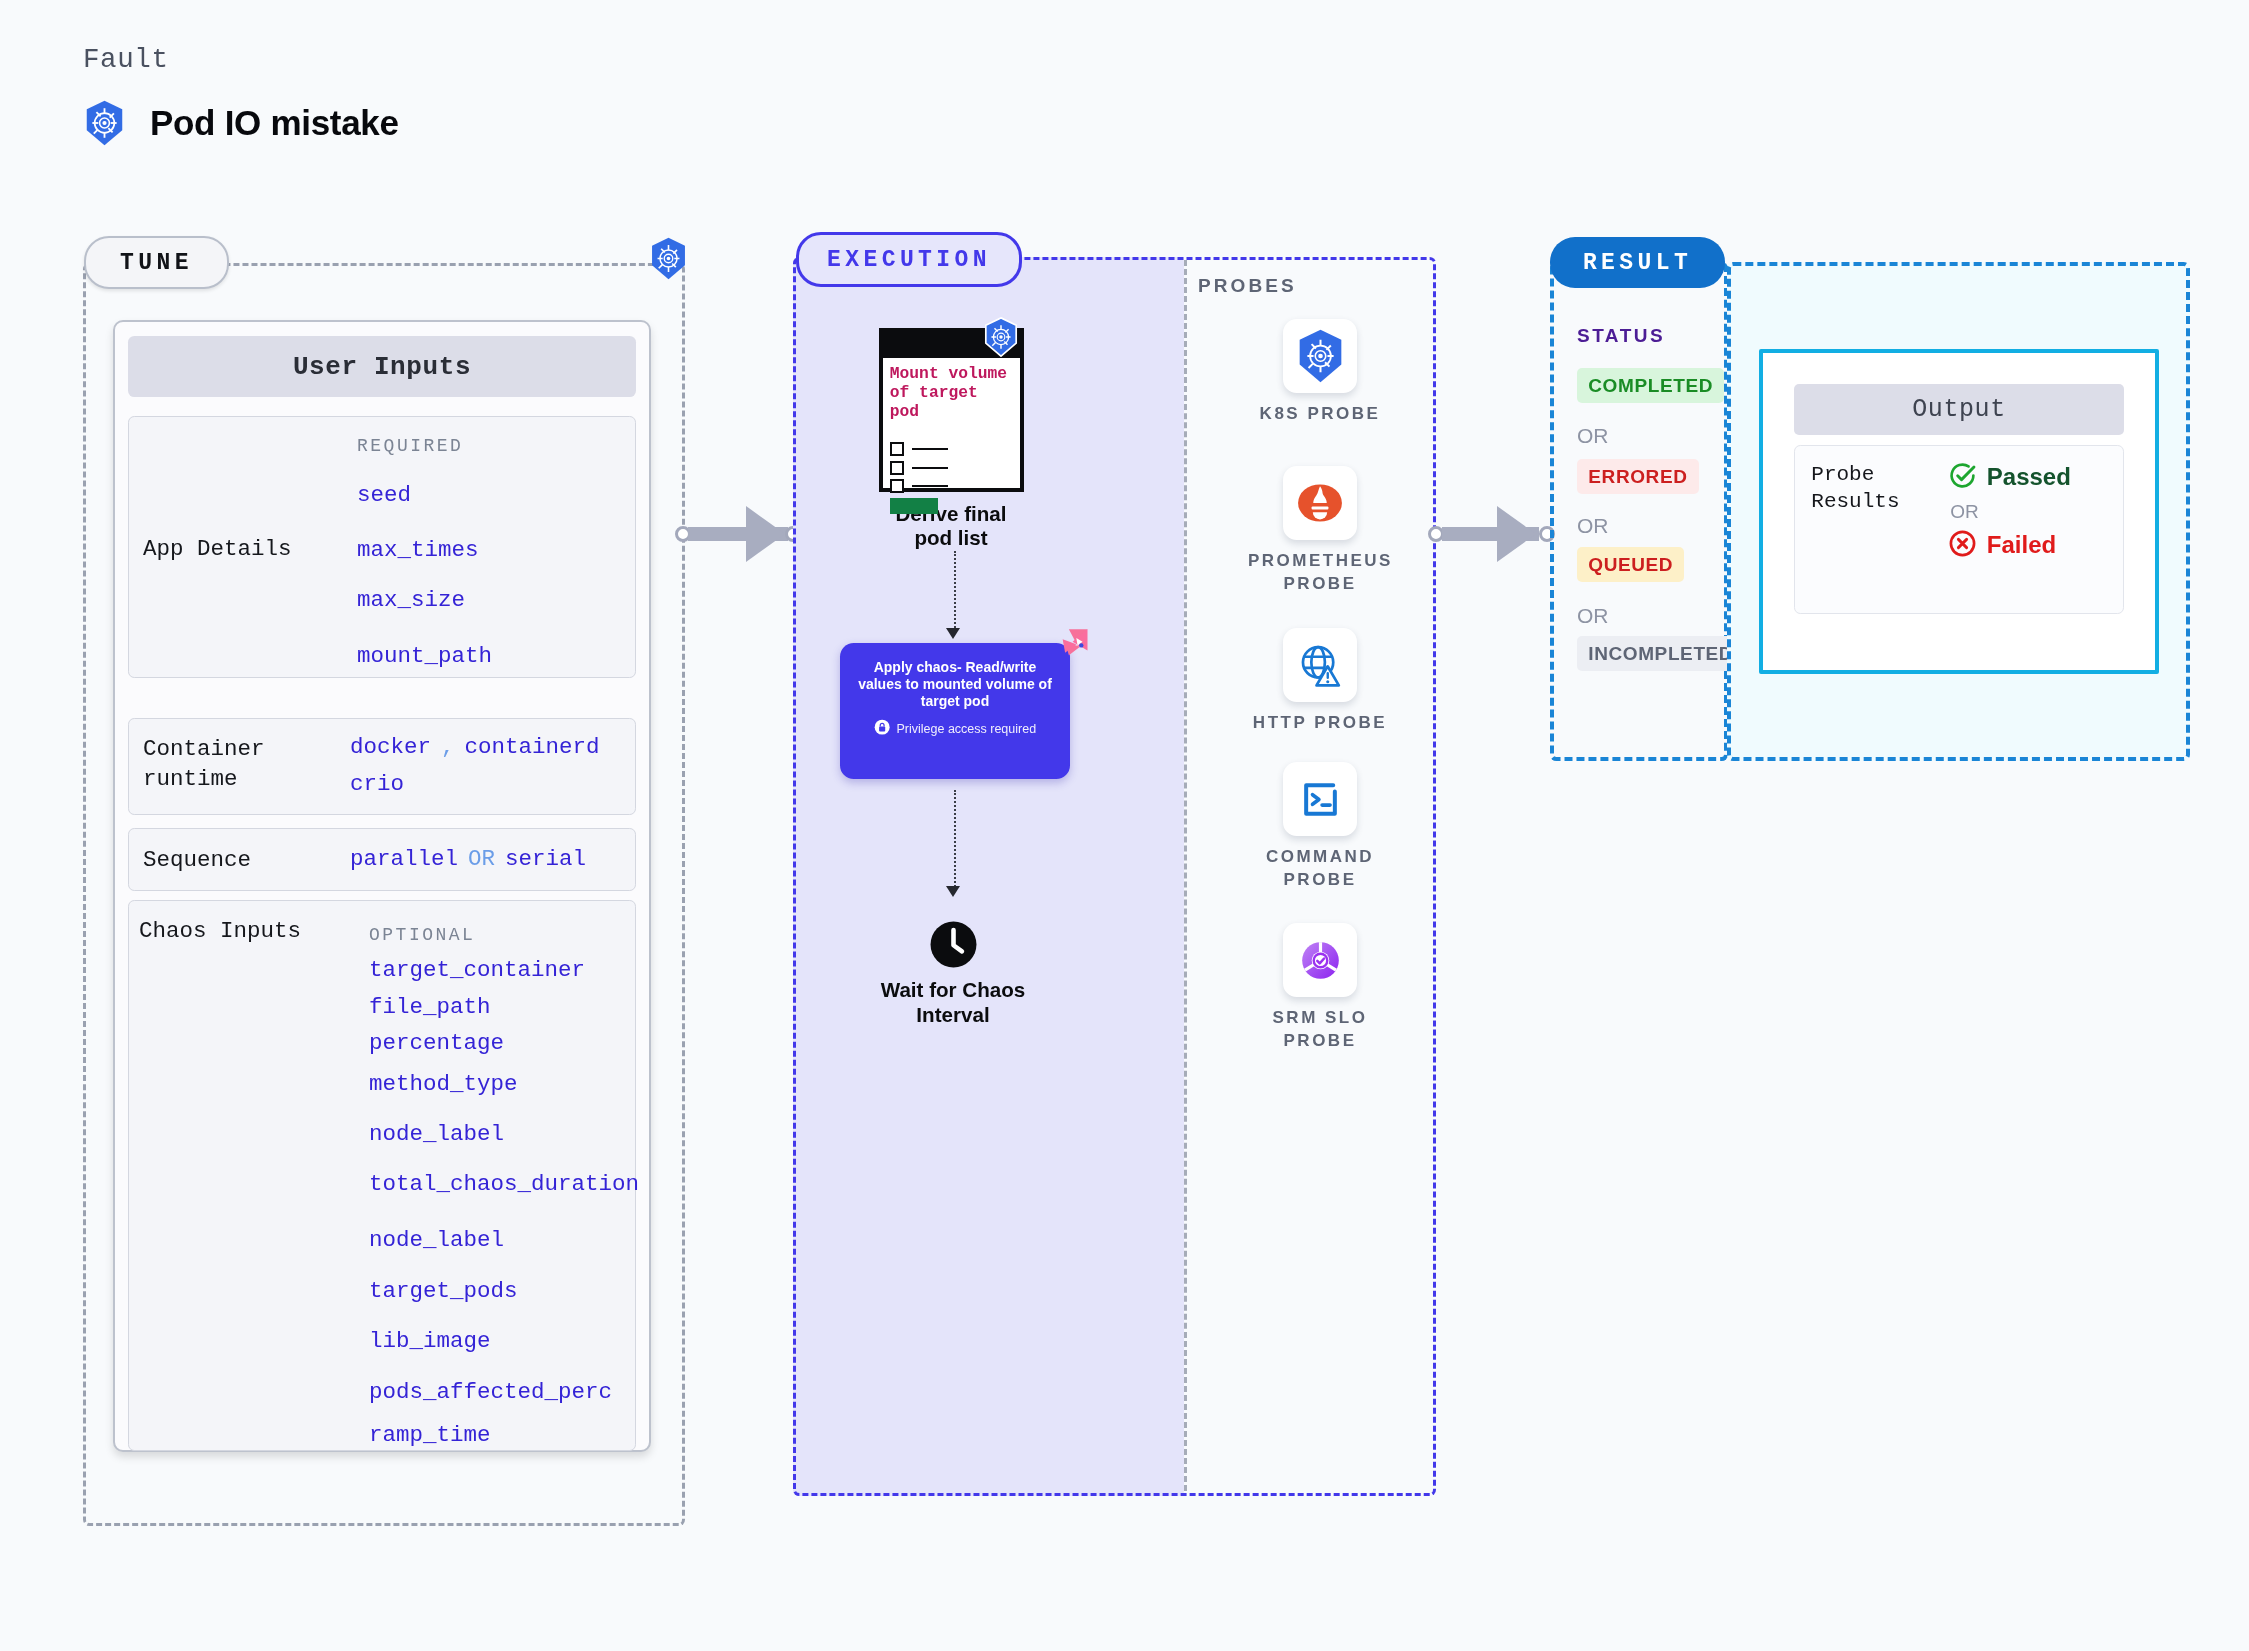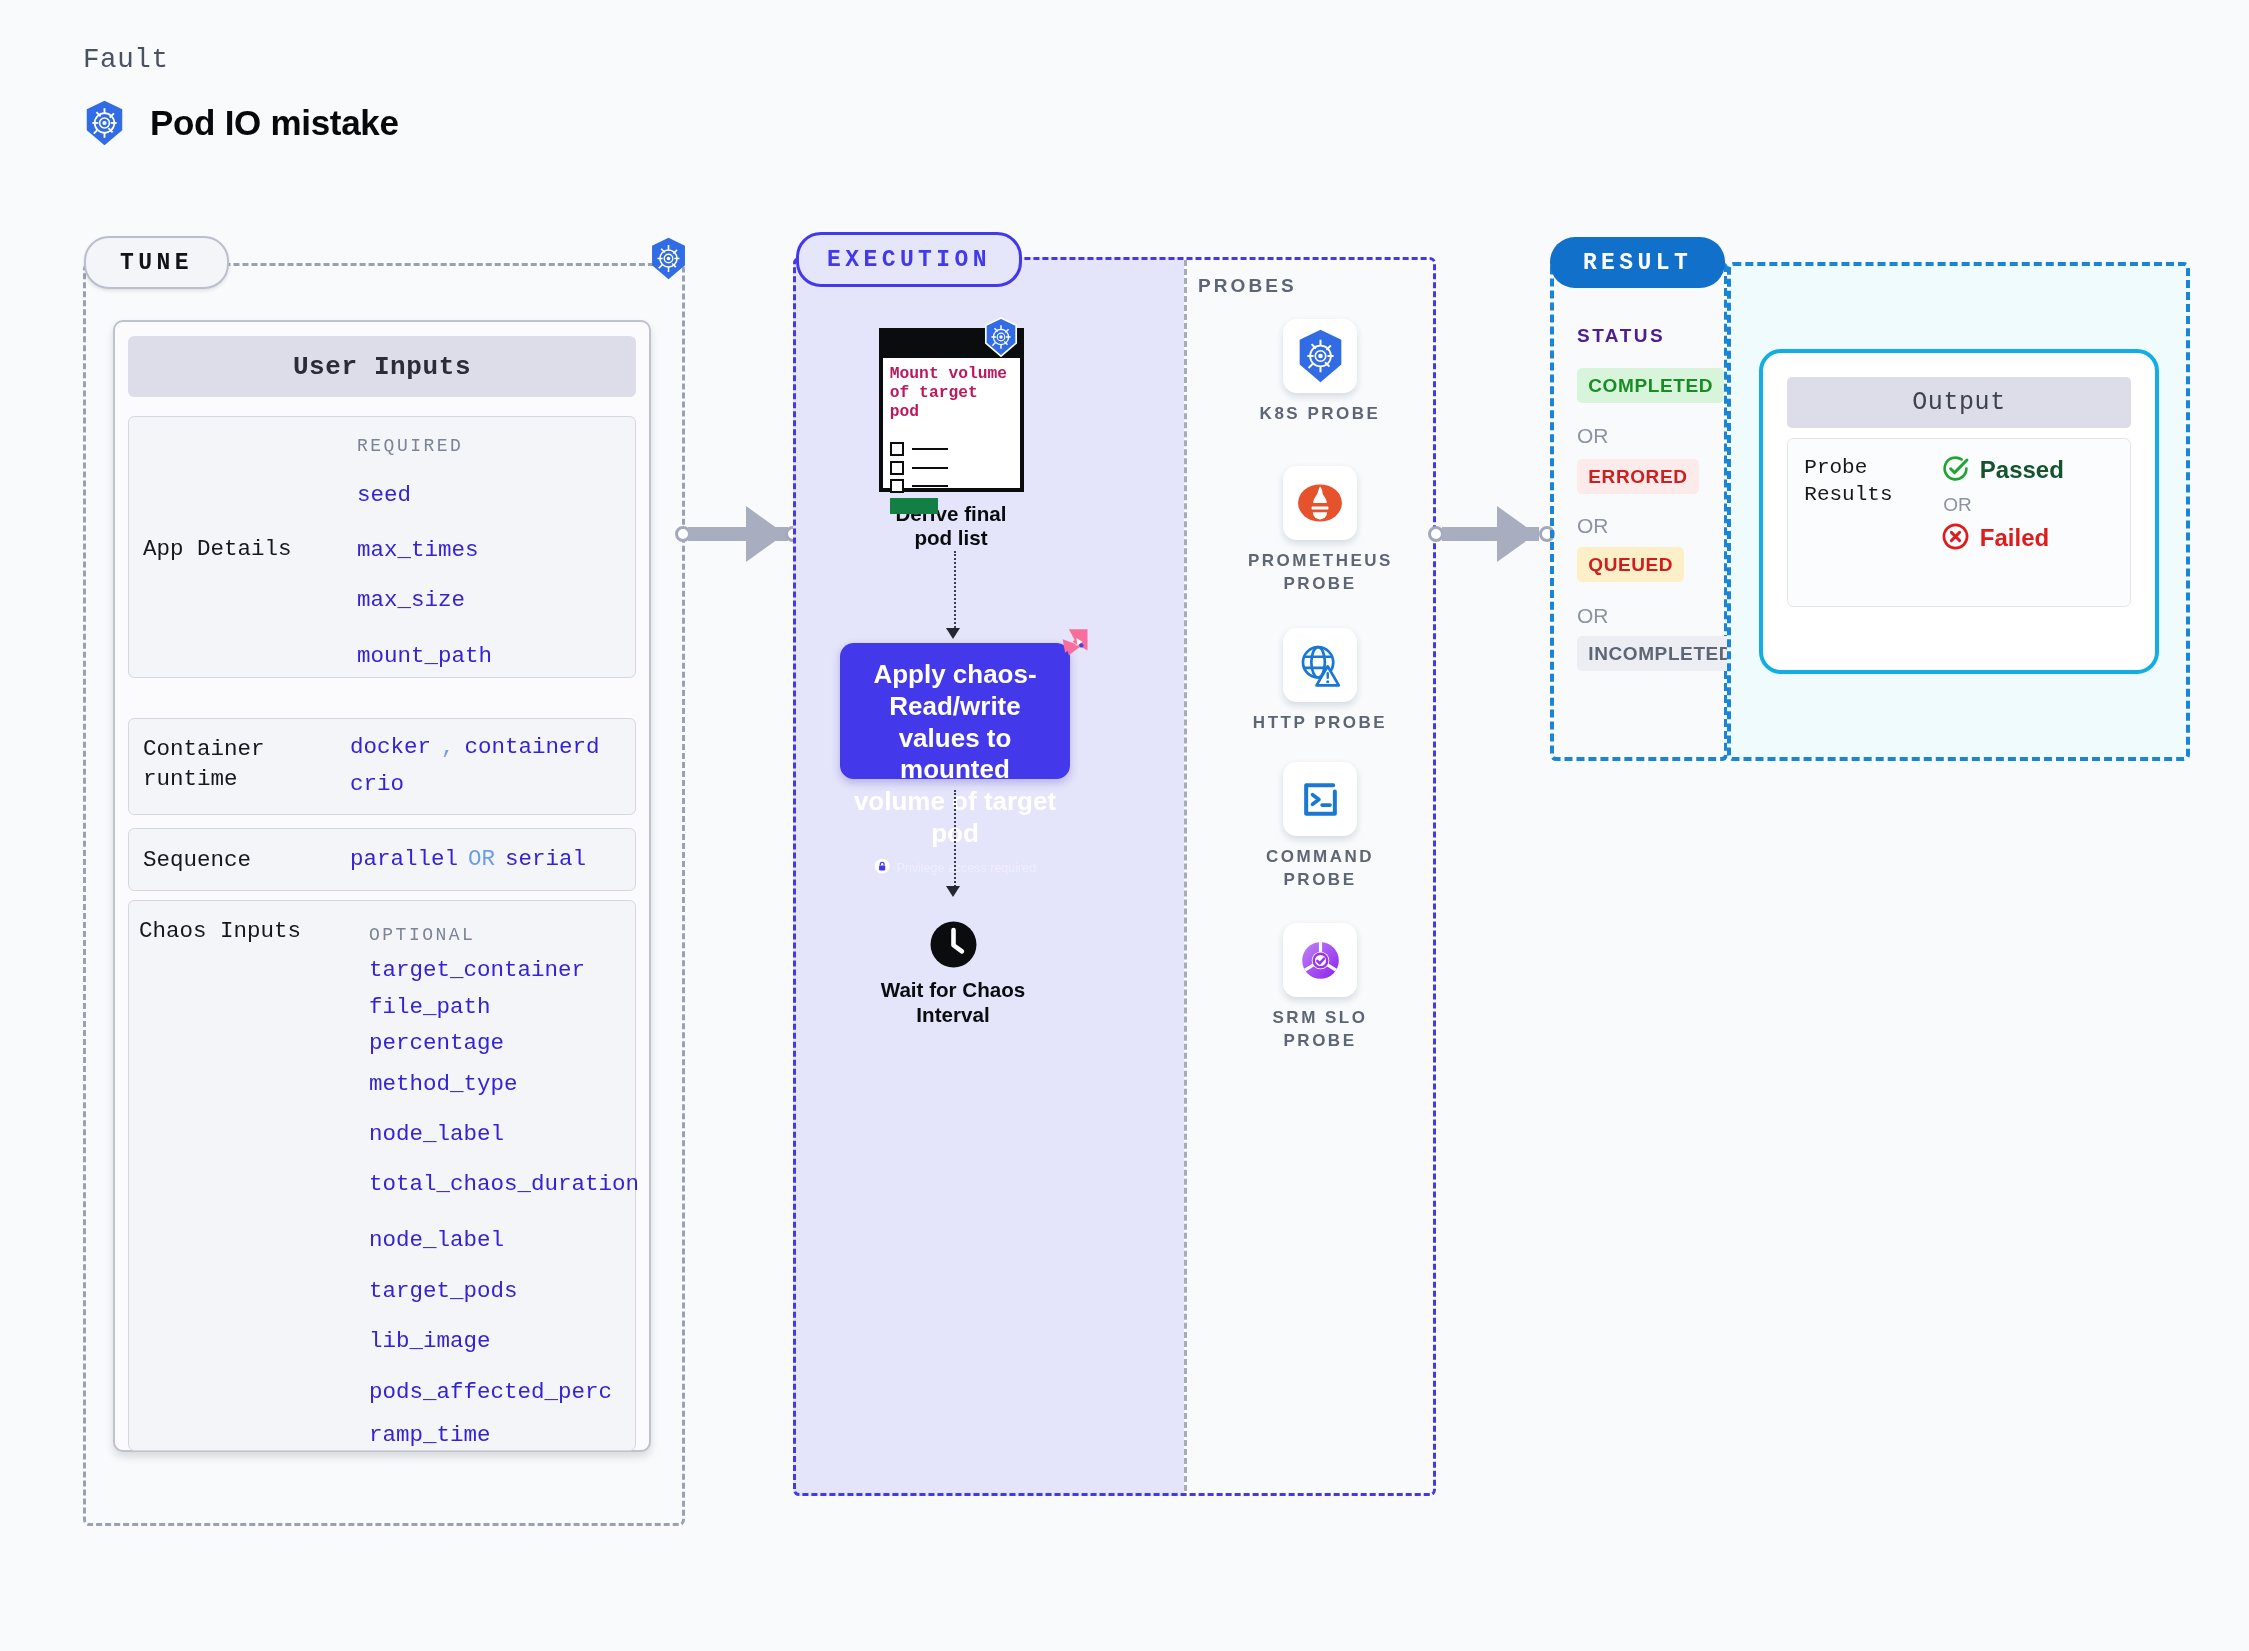--- a/index.html
+++ b/index.html
@@ -85,21 +85,21 @@
   #doc-k8s{position:absolute;left:104px;top:-11.3px;}
   #derive-caption{margin-top:10px;font-size:20.6px;font-weight:bold;color:#0b0c0e;}
 
   
   #chaos-card{
     position:absolute;left:840px;top:643px;width:230px;height:136px;
     background:#4338ea;border-radius:13.8px;box-sizing:border-box;
     padding:16.3px 12.5px 0;text-align:center;
     box-shadow:0 3.8px 8.8px rgba(60,50,180,.28);
   }
-  #chaos-text{font-size:26px;font-weight:bold;color:#fff;line-height:1.22;}
+  #chaos-text{font-size:14px;font-weight:bold;color:#fff;line-height:1.22;}
   #chaos-priv{margin-top:8.8px;display:flex;align-items:center;justify-content:center;gap:6.3px;font-size:12.5px;color:#f0eefd;}
   #ribbon{position:absolute;left:1044px;top:628px;width:46px;height:46px;}
 
   
   #wait-node{position:absolute;left:875px;top:920px;width:156px;text-align:center;}
   #wait-caption{margin-top:7.5px;font-size:20.6px;font-weight:bold;color:#0b0c0e;line-height:1.25;}
 
   
   .vdot{position:absolute;border-left:2.5px dotted #3a3d46;}
   .vdot-head{position:absolute;width:0;height:0;border-left:7.5px solid transparent;border-right:7.5px solid transparent;border-top:11.3px solid #25272e;}
@@ -117,21 +117,21 @@
   #status-label{position:absolute;left:1577px;top:325px;font-size:19px;font-weight:bold;color:#4c1d95;letter-spacing:2.5px;}
   .status-badge{
     position:absolute;display:inline-flex;align-items:center;justify-content:center;
     border-radius:5px;font-size:19px;font-weight:bold;letter-spacing:0.6px;padding:0 11.3px;height:35px;
   }
   .or-text{position:absolute;font-size:21px;color:#8d93a3;}
 
   #result-outer{left:1727px;top:262px;width:463px;height:499px;background:#f0fbfe;}
   #output-card{
     position:absolute;left:1759px;top:349px;width:400px;height:325px;
-    background:#fff;border:4.4px solid #12aee3;border-radius:22px;box-sizing:border-box;padding:24px;
+    background:#fff;border:4.4px solid #12aee3;border-radius:2px;box-sizing:border-box;padding:31px;
   }
   #output-header{
     width:100%;height:51px;background:#dcdde8;border-radius:5px;
     display:flex;align-items:center;justify-content:center;
     font-family:"Liberation Mono",monospace;font-size:25px;color:#3e4350;letter-spacing:0.6px;
   }
   .out-box{
     margin-top:10px;box-sizing:border-box;background:#fbfcfe;border:1.3px solid #e2e5ec;border-radius:6.3px;
     display:flex;align-items:center;
   }

